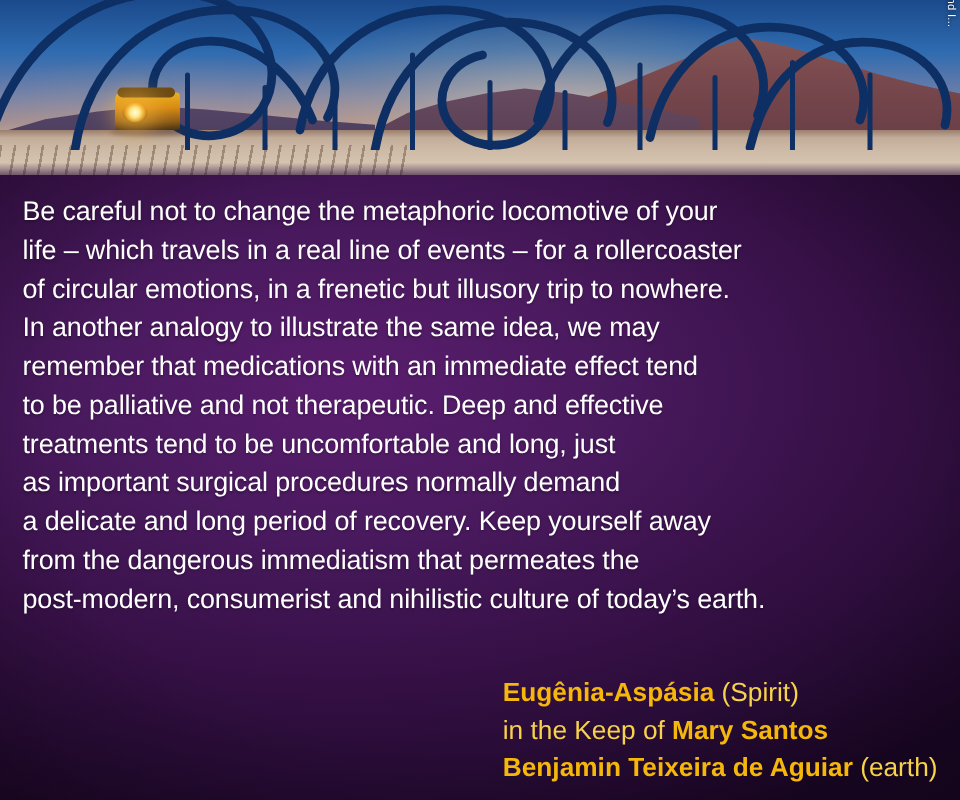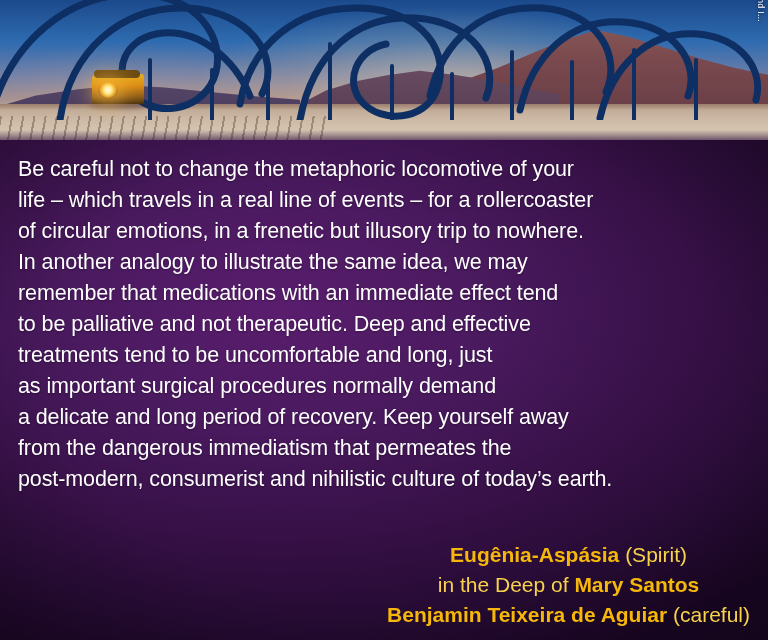--- a/index.html
+++ b/index.html
@@ -165,21 +165,21 @@
     line-height: 31px;
     letter-spacing: -0.1px;
     white-space: pre-line;
     text-shadow: 0 1px 2px rgba(0,0,0,0.35);
   }
 
   .attribution {
     position: absolute;
     right: 18px;
     bottom: 10px;
-    text-align: center;
+    text-align: left;
     color: #f5c518;
     font-size: 21px;
     line-height: 30px;
   }
   .attribution .light {
     color: #f7d24b;
     font-weight: normal;
   }
   .attribution .bold {
     font-weight: bold;
@@ -250,18 +250,18 @@
 remember that medications with an immediate effect tend
 to be palliative and not therapeutic. Deep and effective
 treatments tend to be uncomfortable and long, just
 as important surgical procedures normally demand
 a delicate and long period of recovery. Keep yourself away
 from the dangerous immediatism that permeates the
 post-modern, consumerist and nihilistic culture of today’s earth.</div>
 
     <div class="attribution">
       <div class="attr-line"><span class="bold">Eugênia-Aspásia</span><span class="light"> (Spirit)</span></div>
-      <div class="attr-line"><span class="light">in the Deep of </span><span class="bold">Mary Santos</span></div>
-      <div class="attr-line"><span class="bold">Benjamin Teixeira de Aguiar</span><span class="light"> (careful)</span></div>
+      <div class="attr-line"><span class="light">in the Keep of </span><span class="bold">Mary Santos</span></div>
+      <div class="attr-line"><span class="bold">Benjamin Teixeira de Aguiar</span><span class="light"> (earth)</span></div>
     </div>
   </div>
 
 </div>
 
 </body></html>

